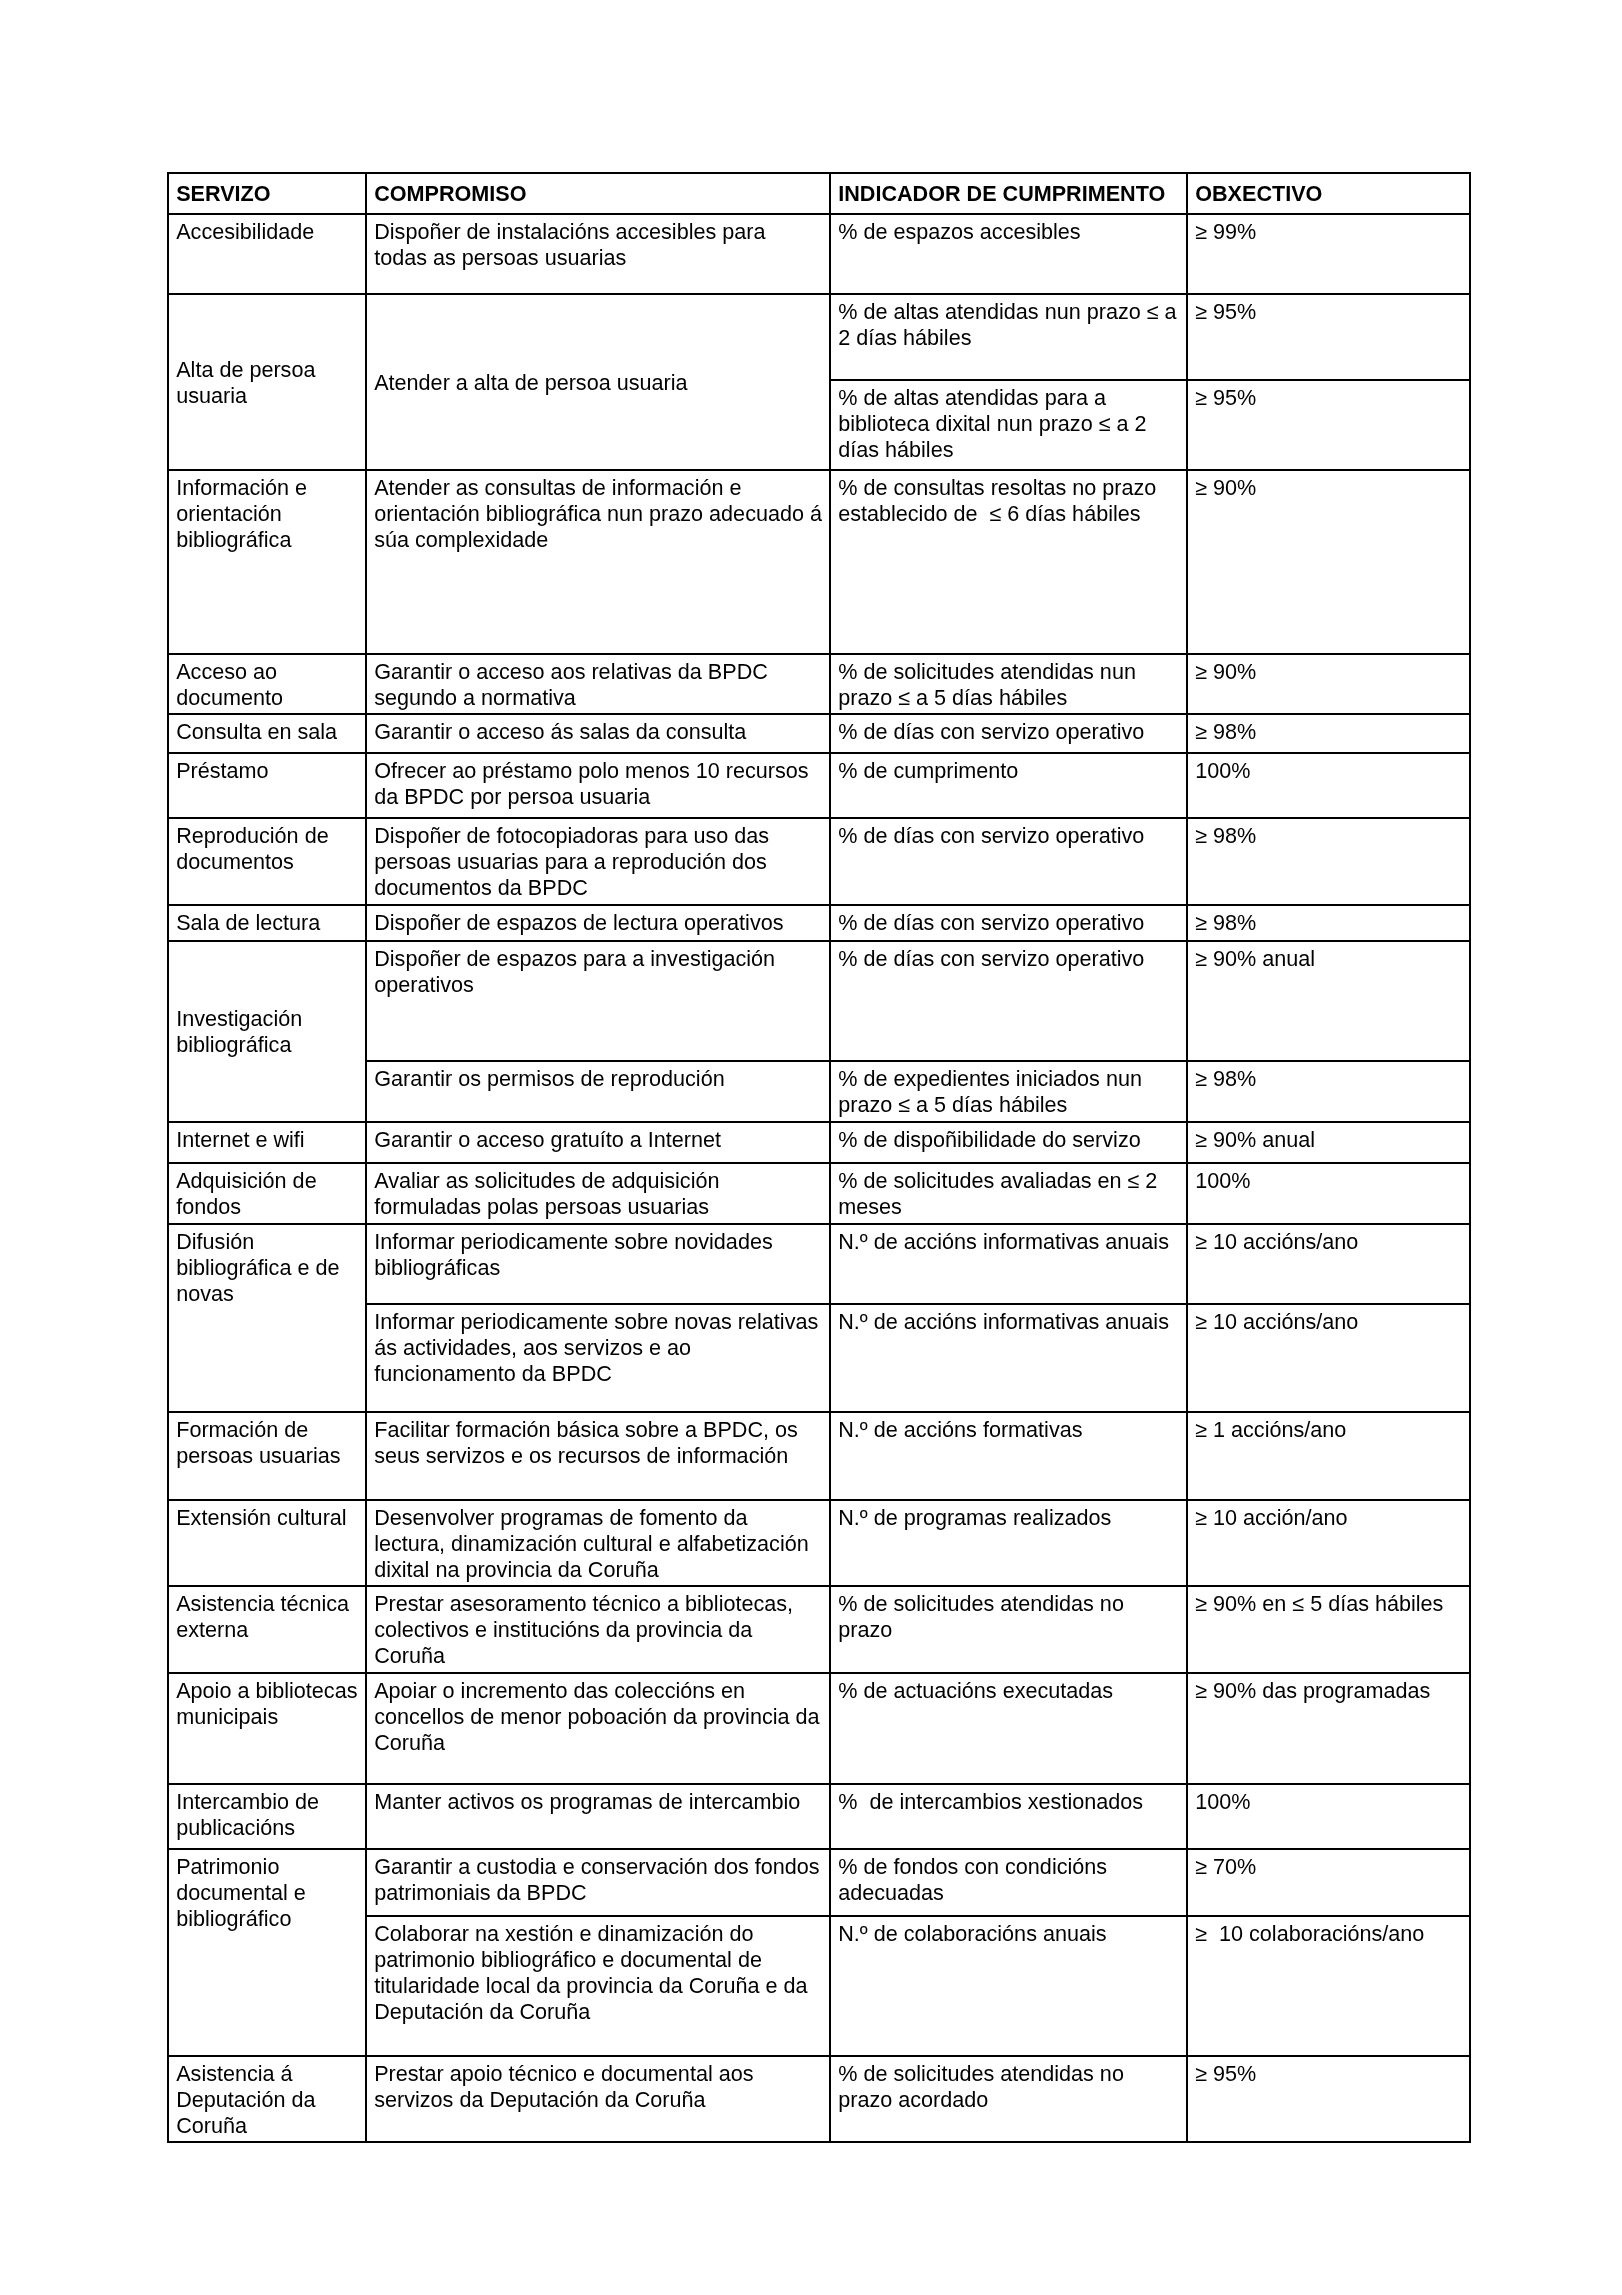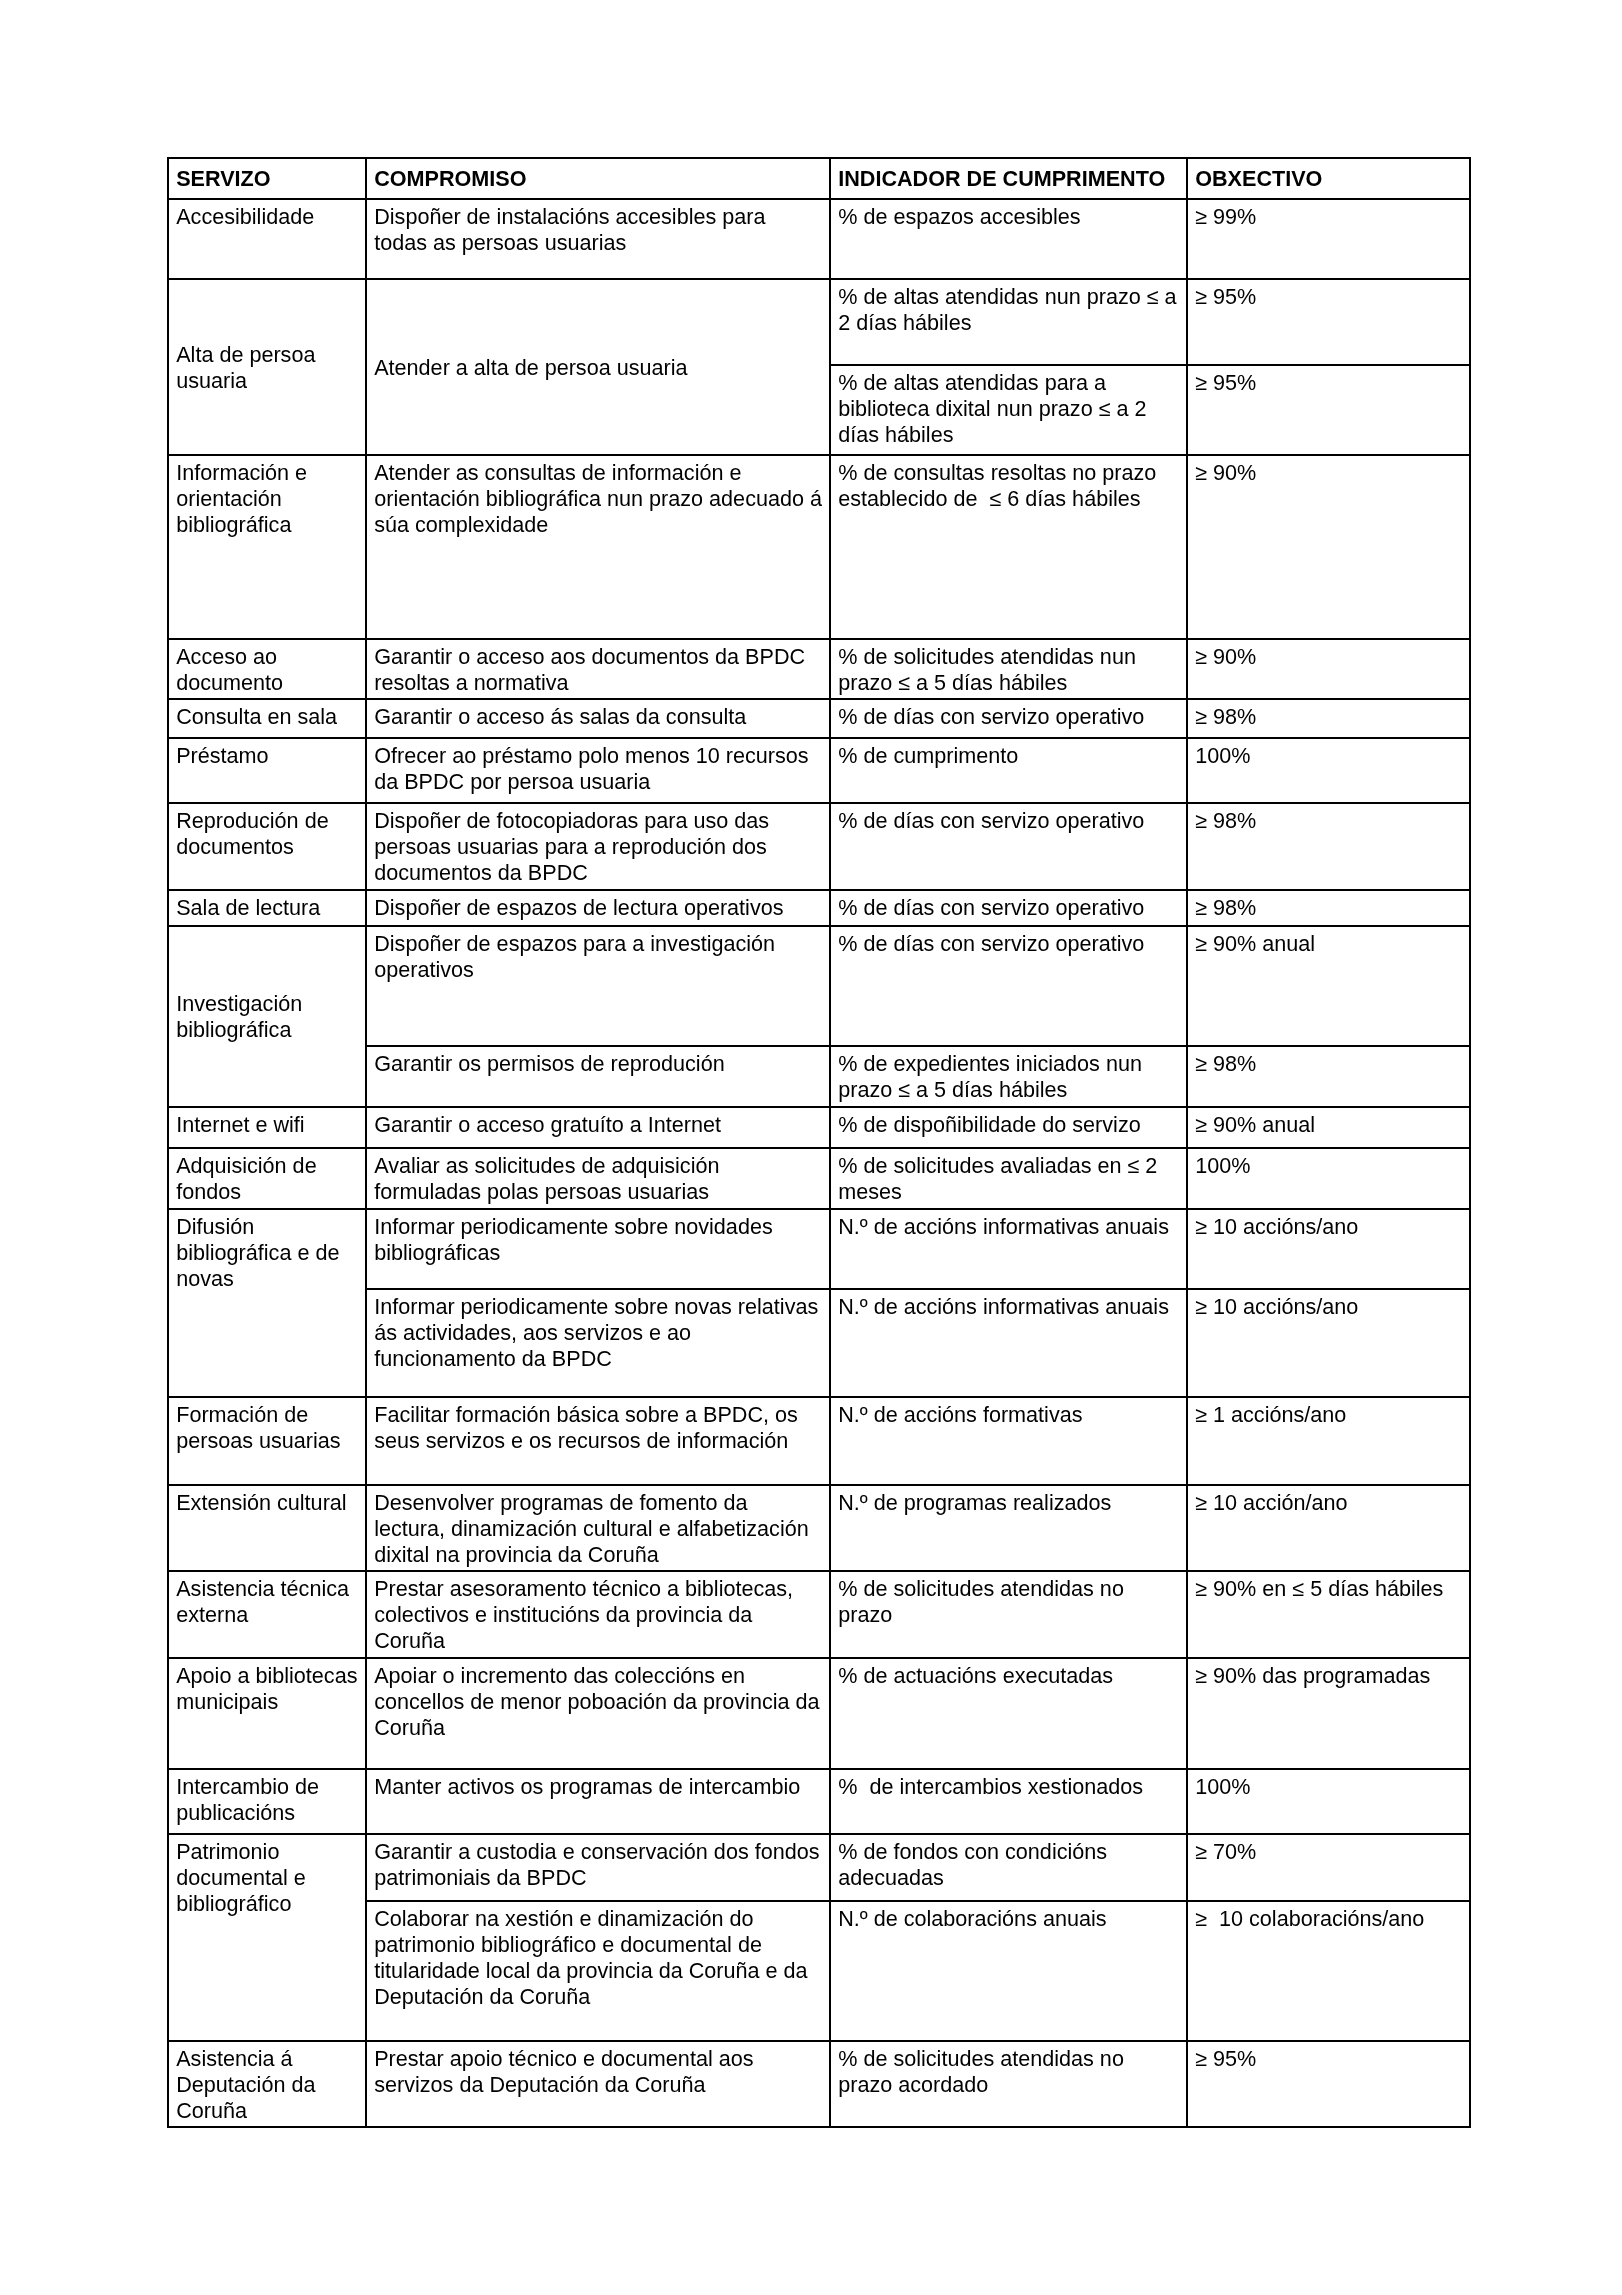--- a/index.html
+++ b/index.html
@@ -7,21 +7,21 @@
     position: relative;
     width: 1623px;
     height: 2295px;
     background: #ffffff;
     font-family: "Liberation Sans", "DejaVu Sans", sans-serif;
     color: #000000;
   }
   table.charter {
     position: absolute;
     left: 167px;
-    top: 157px;
+    top: 172px;
     width: 1302px;
     border-collapse: collapse;
     table-layout: fixed;
     padding-left: 26px;
   }
   table.charter td, table.charter th {
     border-left: 2px solid #000;
     border-right: 2px solid #000;
     border-top: 2.6px solid #000;
     border-bottom: 2.6px solid #000;
@@ -84,21 +84,21 @@
 
     <tr style="height:184px">
       <td class="svc">Información e orientación bibliográfica</td>
       <td>Atender as consultas de información e orientación bibliográfica nun prazo adecuado á súa complexidade</td>
       <td>% de consultas resoltas no prazo establecido de  ≤ 6 días hábiles</td>
       <td>≥ 90%</td>
     </tr>
 
     <tr style="height:60px">
       <td class="svc">Acceso ao documento</td>
-      <td>Garantir o acceso aos documentos da BPDC resoltas a normativa</td>
+      <td>Garantir o acceso aos relativas da BPDC segundo a normativa</td>
       <td>% de solicitudes atendidas nun prazo ≤ a 5 días hábiles</td>
       <td>≥ 90%</td>
     </tr>
 
     <tr style="height:39px">
       <td class="svc">Consulta en sala</td>
       <td>Garantir o acceso ás salas da consulta</td>
       <td>% de días con servizo operativo</td>
       <td>≥ 98%</td>
     </tr>

